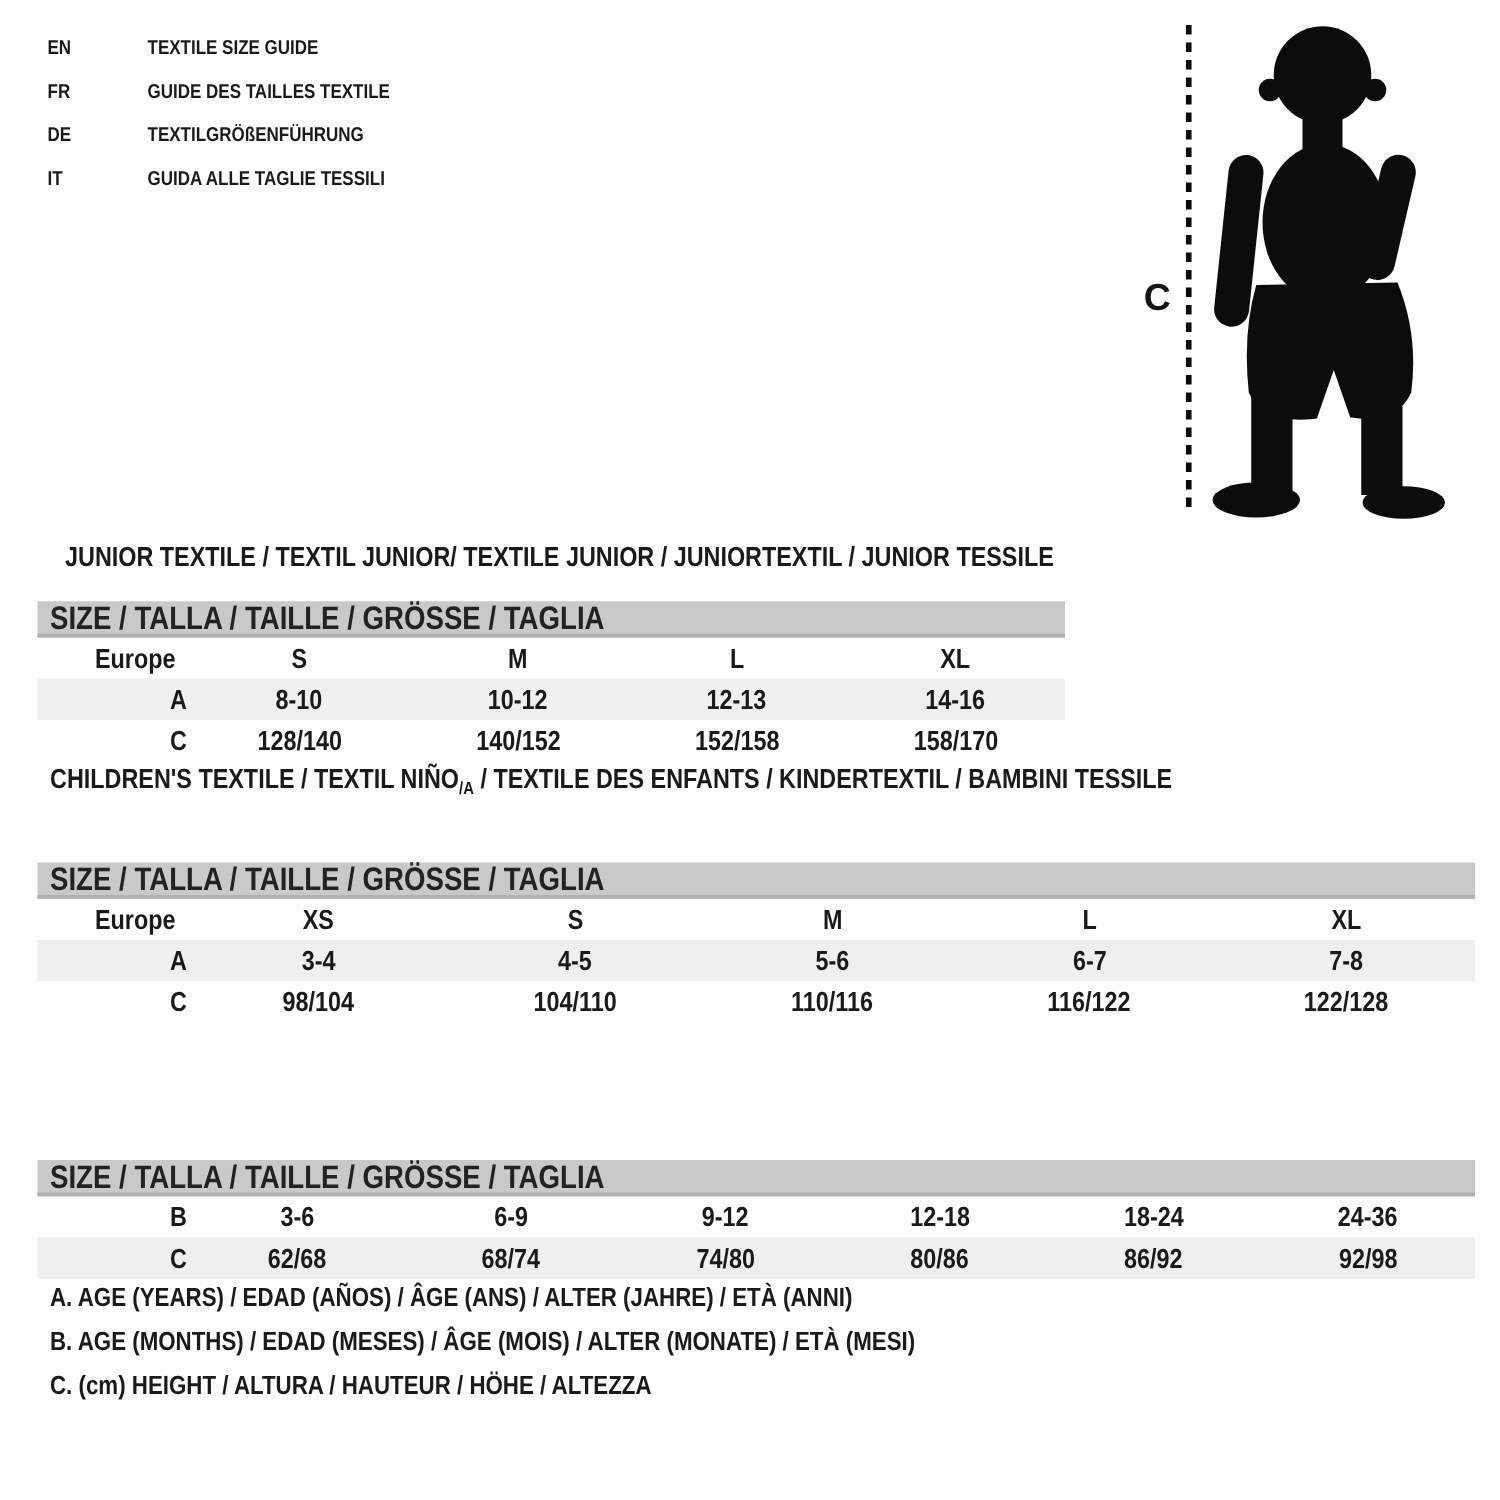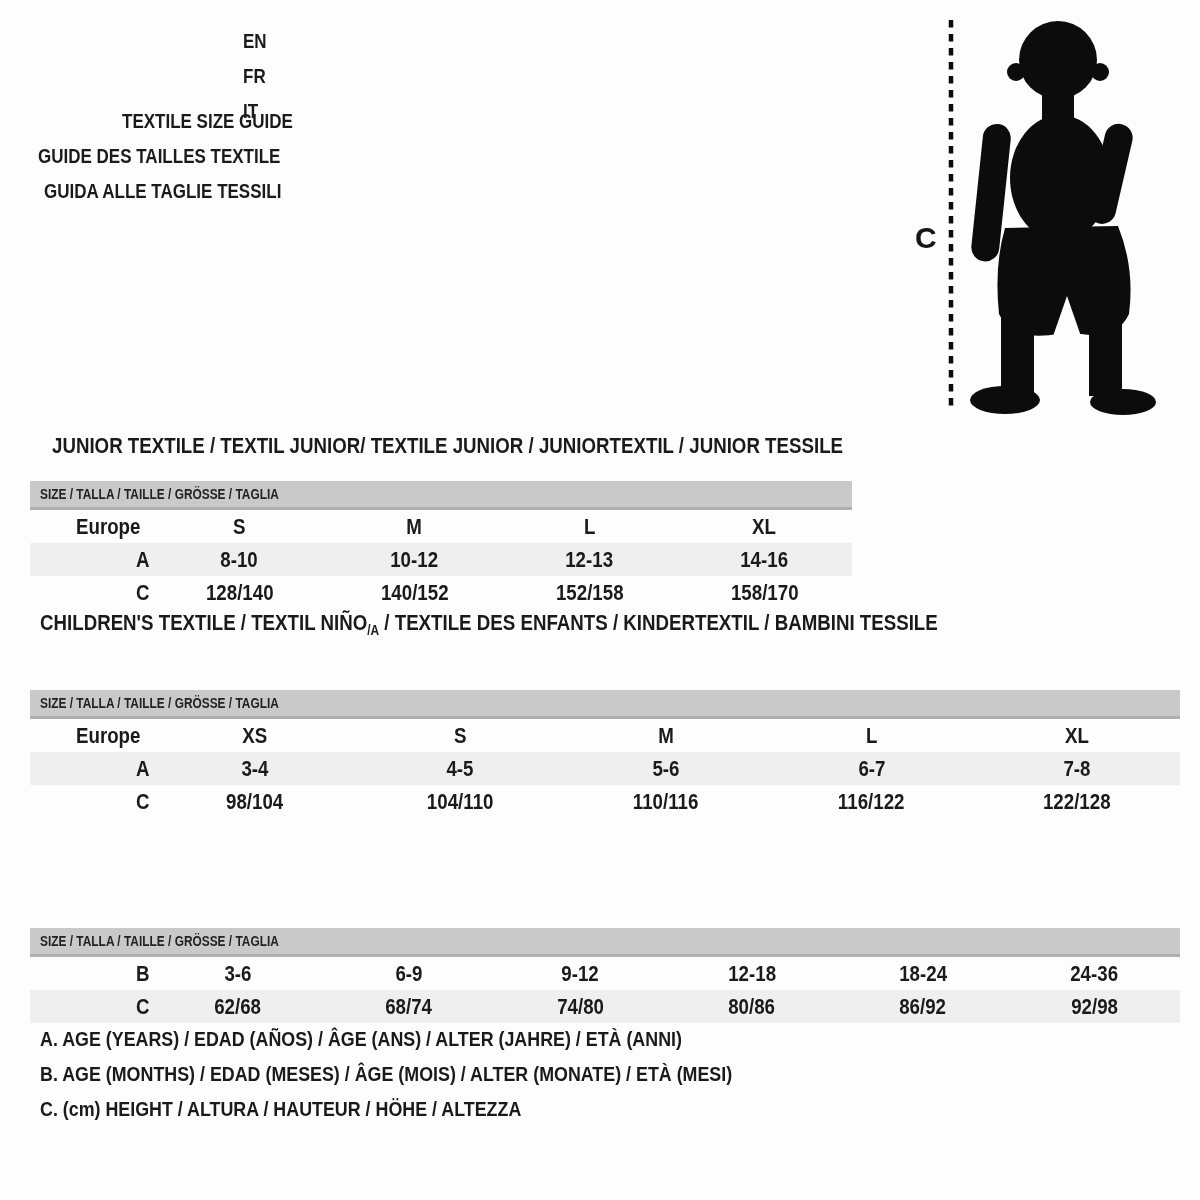--- a/index.html
+++ b/index.html
@@ -6,38 +6,38 @@
   .page{
     position:relative;width:1200px;height:1200px;background:#fdfdfd;
     font-family:"Liberation Sans",sans-serif;color:#1a1a1a;overflow:hidden;
   }
   
   .cx{display:inline-block;transform:scaleX(.85);transform-origin:0 50%;white-space:nowrap;}
   .cxc{display:inline-block;transform:scaleX(.85);transform-origin:50% 50%;white-space:nowrap;}
 
   
   .lang-block{position:absolute;left:38px;top:30px;}
-  .lang-row{display:flex;height:35px;align-items:flex-end;font-weight:700;font-size:20px;flex-direction:column;}
+  .lang-row{display:flex;height:35px;align-items:flex-start;font-weight:700;font-size:16px;}
   .lang-code{width:80px;flex:0 0 80px;}
 
   
   .figure{position:absolute;left:895px;top:8px;width:265px;height:420px;}
   .figure text{font-family:"Liberation Sans",sans-serif;font-weight:700;fill:#141414;}
 
   
   .sec-title{position:absolute;font-weight:700;font-size:22px;white-space:nowrap;}
   .sub-a{font-size:14px;vertical-align:-5px;letter-spacing:0;}
   .babies-title{position:absolute;left:40px;top:851px;font-weight:700;font-size:22px;line-height:35px;}
 
   
   .tbl{position:absolute;}
   .band{
     height:26px;background:#c9c9c9;border-bottom:3px solid #b0b0b0;
     display:flex;align-items:center;padding-left:10px;
-    font-weight:700;font-size:14px;color:#222222;
+    font-weight:700;font-size:26px;color:#222222;
   }
   .trow{display:flex;height:33px;align-items:center;font-weight:700;font-size:22px;}
   .trow.shaded{background:#efefef;}
   .cell{flex:1;text-align:center;}
   .cell.lbl{flex:0 0 112px;text-align:right;padding-left:10px;}
 
   .tbl-junior{left:30px;top:481px;width:822px;}
   .title-junior{left:52px;top:433px;}
   .title-children{left:40px;top:610px;}
   .tbl-children{left:30px;top:690px;width:1150px;}
@@ -52,20 +52,24 @@
 <div class="page">
 
   <div class="lang-block">
     <div class="lang-row">
       <span class="lang-code"><span class="cx">EN</span></span>
       <span><span class="cx">TEXTILE SIZE GUIDE</span></span>
     </div>
     <div class="lang-row">
       <span class="lang-code"><span class="cx">FR</span></span>
       <span><span class="cx">GUIDE DES TAILLES TEXTILE</span></span>
+    </div>
+    <div class="lang-row">
+      <span class="lang-code"><span class="cx">DE</span></span>
+      <span><span class="cx">TEXTILGRÖßENFÜHRUNG</span></span>
     </div>
     <div class="lang-row">
       <span class="lang-code"><span class="cx">IT</span></span>
       <span><span class="cx">GUIDA ALLE TAGLIE TESSILI</span></span>
     </div>
   </div>
 
   <svg class="figure" viewBox="0 0 265 420">
     <g fill="#0c0c0c">
       <circle cx="163" cy="52" r="39"></circle>

